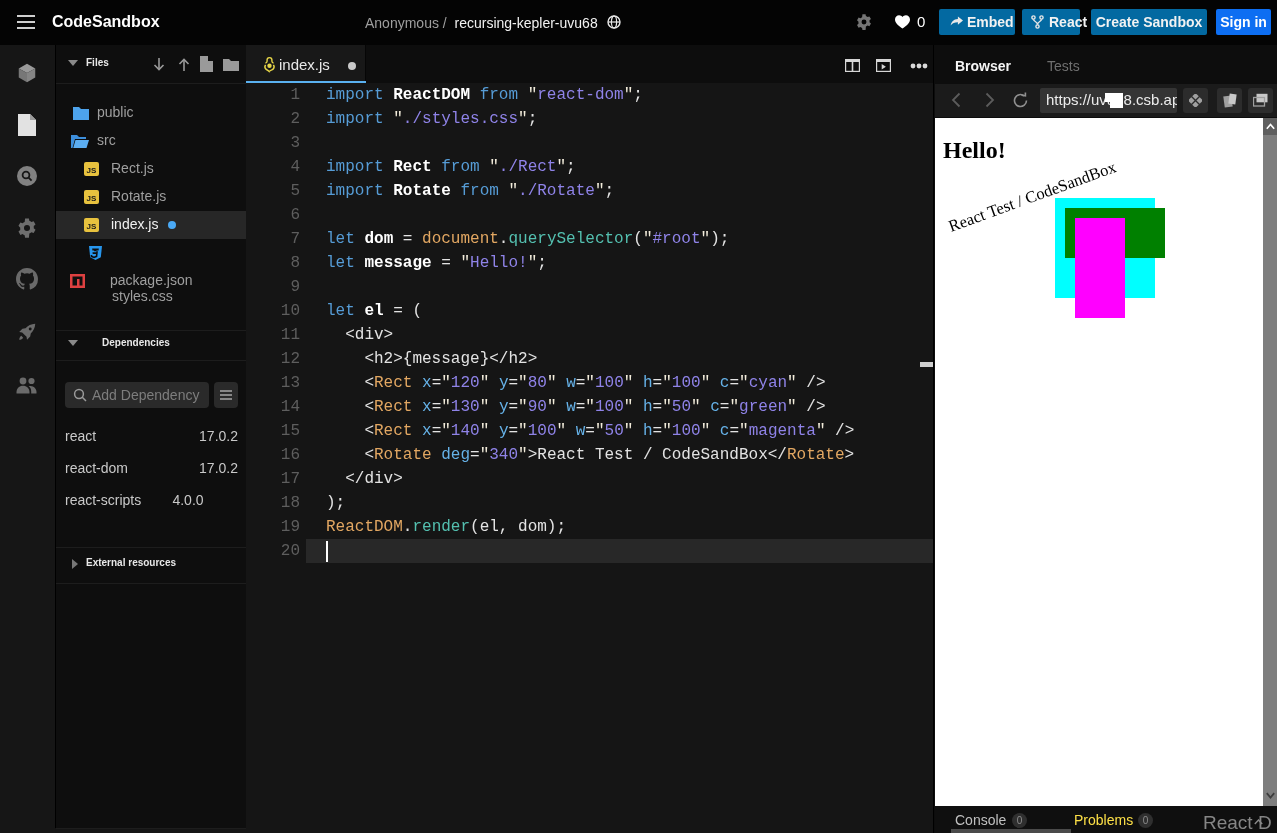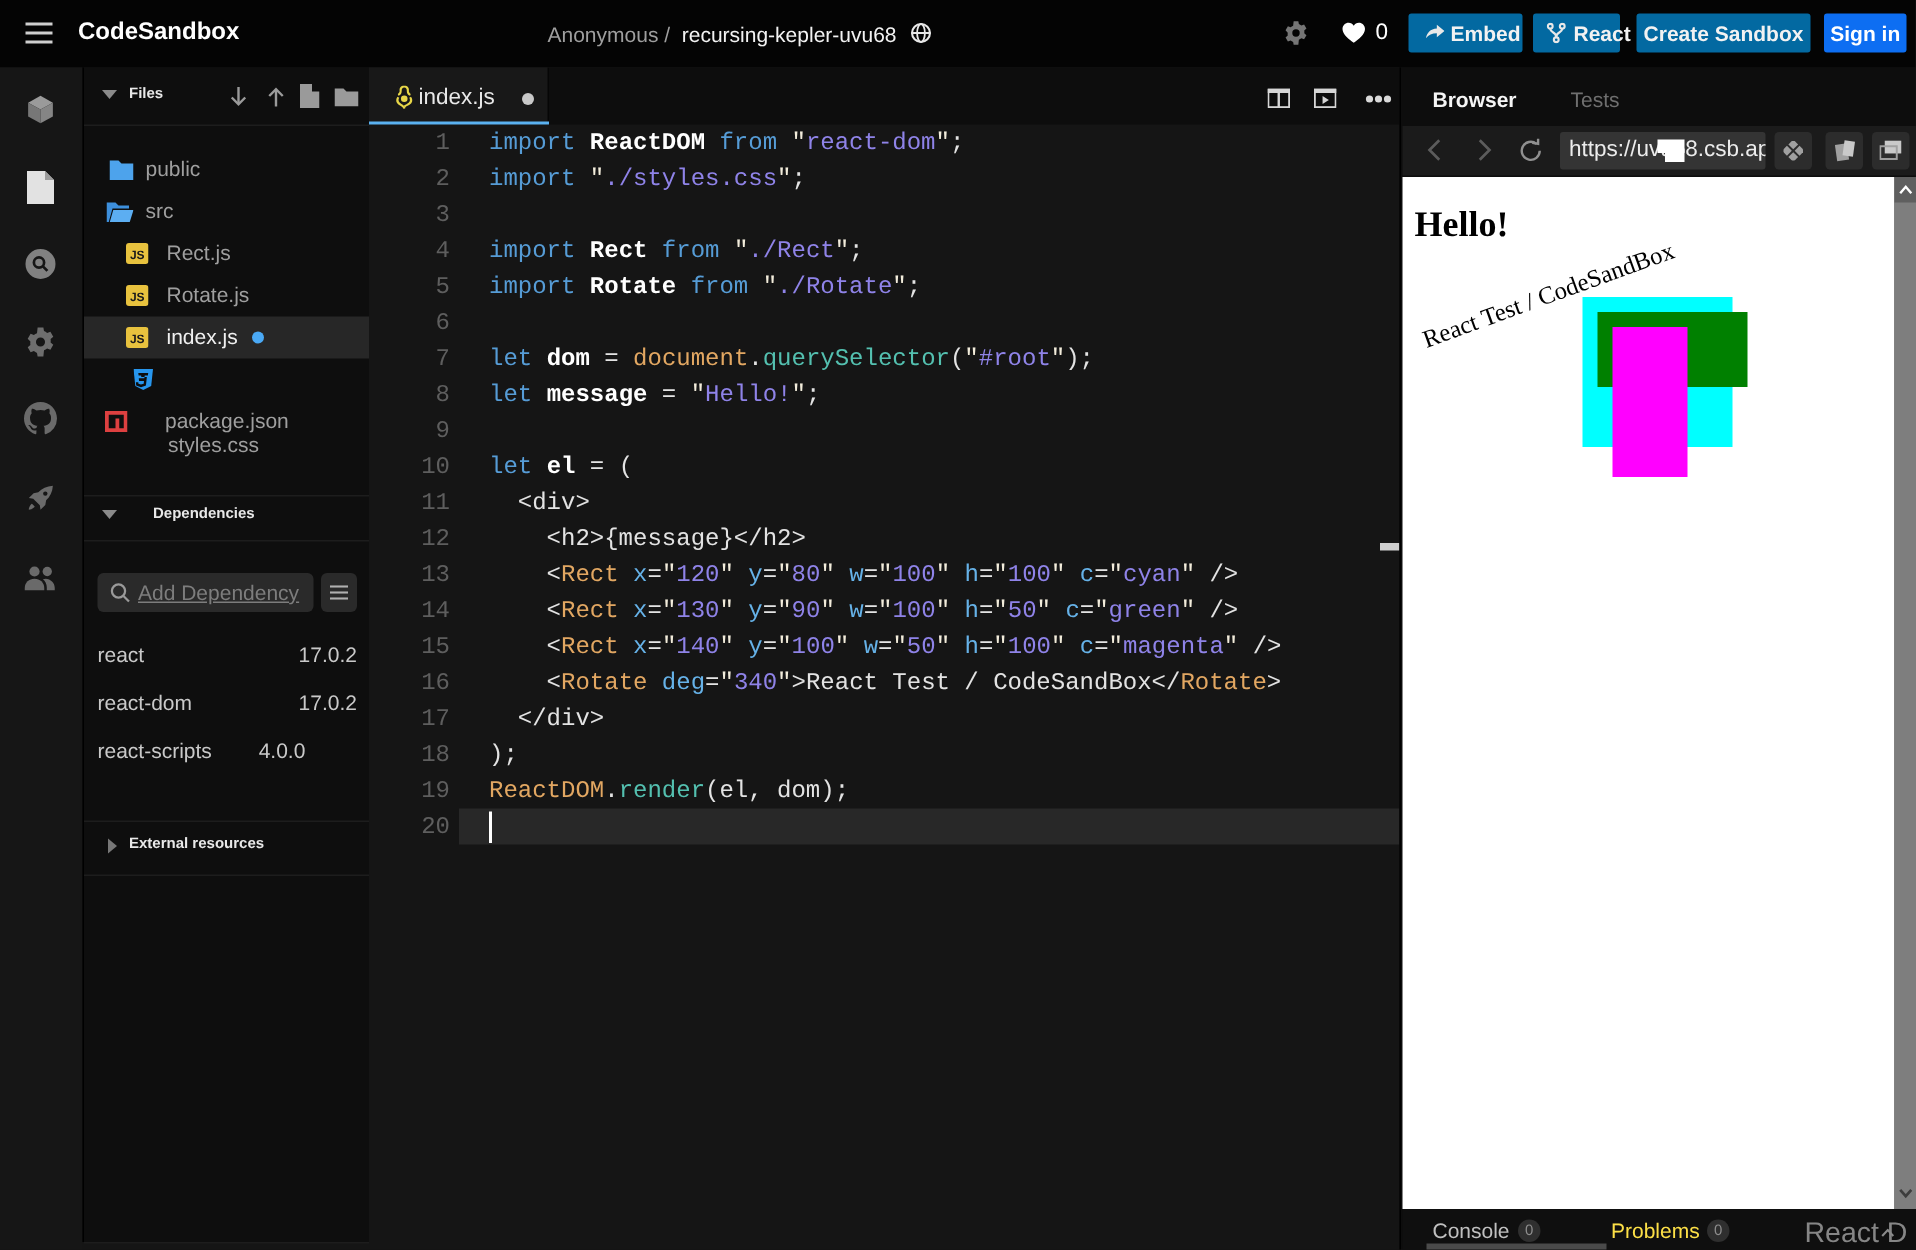--- a/index.html
+++ b/index.html
@@ -181,21 +181,21 @@
   <div class="abs" style="left:0;top:285px;width:191px;height:1px;background:#1d1d1d;"></div>
   <div class="abs" style="left:12px;top:295px;width:0;height:0;border-left:5px solid transparent;border-right:5px solid transparent;border-top:6px solid #8a8a8a;"></div>
   <div class="abs sechead" style="left:30px;top:292px;margin-left:16px;">Dependencies</div>
   <div class="abs" style="left:0;top:315px;width:191px;height:1px;background:#1d1d1d;"></div>
 
   <div class="abs" style="left:9px;top:337px;width:144px;height:26px;background:#2a2a2a;border-radius:4px;"></div>
   <svg class="abs" style="left:17px;top:343px" width="14" height="14" viewBox="0 0 14 14">
       <circle cx="6" cy="6" r="4.4" fill="none" stroke="#9a9a9a" stroke-width="1.5"></circle>
       <line x1="9.3" y1="9.3" x2="13" y2="13" stroke="#9a9a9a" stroke-width="1.5"></line>
     </svg>
-  <div class="abs" style="left:36px;top:342px;font-size:14px;color:#7d7d7d;text-decoration:underline;">Add Dependency</div>
+  <div class="abs" style="left:36px;top:342px;font-size:14px;color:#7d7d7d;">Add Dependency</div>
   <div class="abs" style="left:158px;top:337px;width:24px;height:26px;background:#2a2a2a;border-radius:4px;"></div>
   <svg class="abs" style="left:164px;top:345px" width="12" height="10" viewBox="0 0 12 10">
       <g stroke="#b0b0b0" stroke-width="1.4">
         <line x1="0" y1="1" x2="12" y2="1"></line>
         <line x1="0" y1="5" x2="12" y2="5"></line>
         <line x1="0" y1="9" x2="12" y2="9"></line>
       </g>
     </svg>
 
   <div class="abs" style="left:9px;top:383px;font-size:14px;color:#c9c9c9;">react</div>

